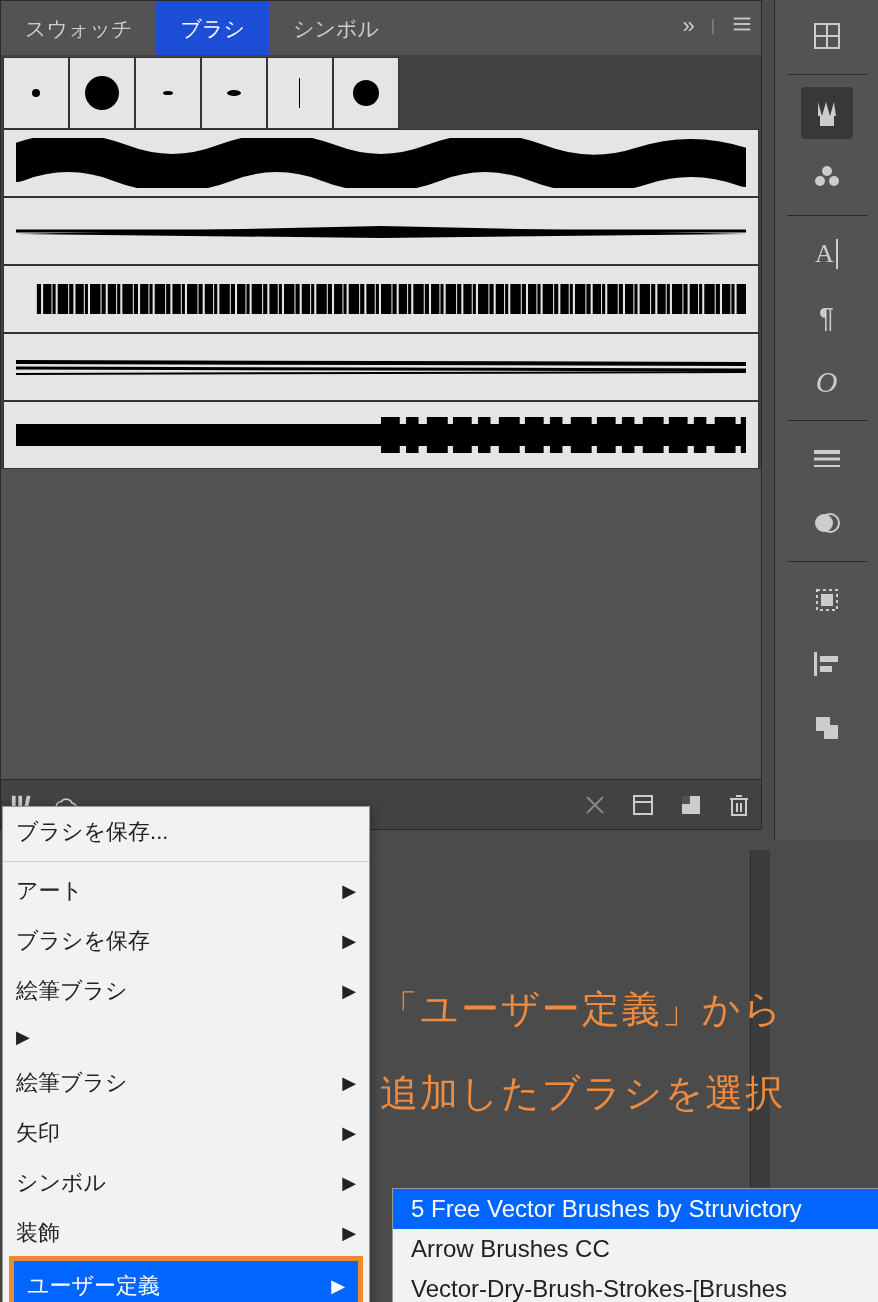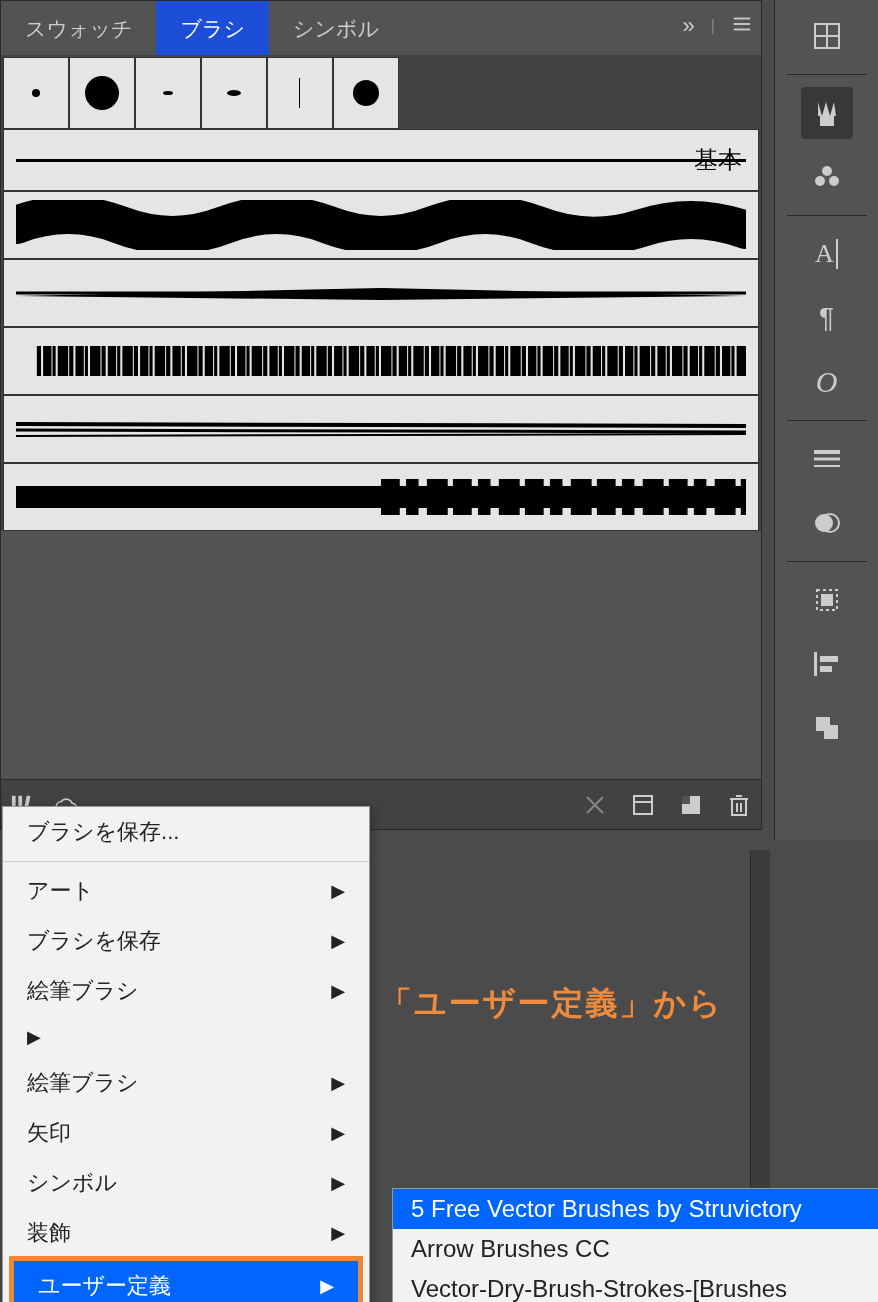--- a/index.html
+++ b/index.html
@@ -21,30 +21,30 @@
 .stroke-img { flex: 1; height: 50px; }
 .panel-footer { position: absolute; bottom: 0; left: 0; right: 0; height: 50px; background: #424242; display: flex; align-items: center; padding: 0 10px; justify-content: space-between; border-top: 1px solid #2a2a2a; }
 .footer-left { display: flex; gap: 18px; }
 .footer-right { display: flex; gap: 24px; align-items: center; }
 .footer-icon { color: #ccc; width: 24px; height: 24px; display: flex; align-items: center; justify-content: center; }
 .side-dock { position: absolute; right: 0; top: 0; width: 104px; height: 840px; background: #535353; border-left: 1px solid #2a2a2a; display: flex; flex-direction: column; align-items: center; padding-top: 4px; gap: 0; }
 .dock-btn { width: 52px; height: 52px; margin: 6px 0; display: flex; align-items: center; justify-content: center; color: #ccc; border-radius: 4px; }
 .dock-btn.active { background: #383838; }
 .dock-sep { height: 1px; width: 80px; background: #2a2a2a; margin: 6px 0; }
 .context-menu { position: absolute; left: 2px; top: 806px; width: 368px; background: #f2f2f2; border: 1px solid #999; box-shadow: 2px 2px 10px rgba(0,0,0,0.3); z-index: 5; }
-.ctx-item { padding: 10px 24px; font-size: 22px; color: #222; display: flex; align-items: center; justify-content: space-between; cursor: pointer; }
+.ctx-item { padding: 10px 13px; font-size: 22px; color: #222; display: flex; align-items: center; justify-content: space-between; cursor: pointer; }
 .ctx-item.sel { background: #0066ff; color: #fff; }
 .ctx-arrow { font-size: 18px; }
 .ctx-sep { height: 1px; background: #ccc; margin: 4px 0; }
 .ctx-highlight { border: 5px solid #ee8833; margin: -2px 6px; padding: 0; }
 .ctx-highlight .ctx-item { margin: 0; }
 .submenu { position: absolute; left: 392px; top: 1188px; width: 600px; background: #f2f2f2; border: 1px solid #999; z-index: 6; }
 .sub-item { padding: 6px 18px; font-size: 24px; color: #222; }
 .sub-item.sel { background: #0066ff; color: #fff; }
-.annotation { position: absolute; left: 380px; top: 968px; color: #f08a3c; font-size: 32px; font-weight: bold; line-height: 2.2; letter-spacing: 2px; }
+.annotation { position: absolute; left: 380px; top: 968px; color: #f08a3c; font-size: 38px; font-weight: normal; line-height: 2.2; letter-spacing: 2px; }
 .scrollbar { position: absolute; right: 108px; top: 850px; width: 20px; height: 440px; background: #3c3c3c; border-left:1px solid #2a2a2a; }
 </style>
 </head>
 <body>
 
 <div class="panel-container">
   <div class="tabs">
     <div class="tab">スウォッチ</div>
     <div class="tab active">ブラシ</div>
     <div class="tab">シンボル</div>
@@ -88,24 +88,20 @@
         </svg>
       </div>
     <div class="brush-swatch">
         <svg width="30" height="30">
           <circle cx="15" cy="15" r="13" fill="#000"></circle>
         </svg>
       </div>
   </div>
 
   <div class="brush-list">
-    <div class="brush-row basic">
-      <div class="stroke-line"></div>
-      <span class="brush-label">基本</span>
-    </div>
     <div class="brush-row">
       <svg class="stroke-img" viewBox="0 0 700 50" preserveAspectRatio="none">
           <path d="M0 25 Q50 5 100 25 T200 25 T300 25 T400 25 T500 25 T600 28 T700 30" stroke="#000" stroke-width="38" fill="none" stroke-linecap="round"></path>
           <path d="M0 25 L700 25" stroke="#000" stroke-width="8" stroke-dasharray="15 3 8 4" fill="none"></path>
         </svg>
     </div>
     <div class="brush-row">
       <svg class="stroke-img" viewBox="0 0 700 50" preserveAspectRatio="none">
           <path d="M0 28 L350 20 L700 28 L350 32 Z" fill="#000"></path>
           <line x1="0" y1="25" x2="700" y2="25" stroke="#000" stroke-width="3"></line>
@@ -292,13 +288,14 @@
 </div>
 
 <div class="submenu">
   <div class="sub-item sel">5 Free Vector Brushes by Struvictory</div>
   <div class="sub-item">Arrow Brushes CC</div>
   <div class="sub-item">Vector-Dry-Brush-Strokes-[Brushes</div>
 </div>
 
 <div class="annotation">
   <div>「ユーザー定義」から</div>
+  <div>追加したブラシを選択</div>
 </div>
 
 </body></html>

